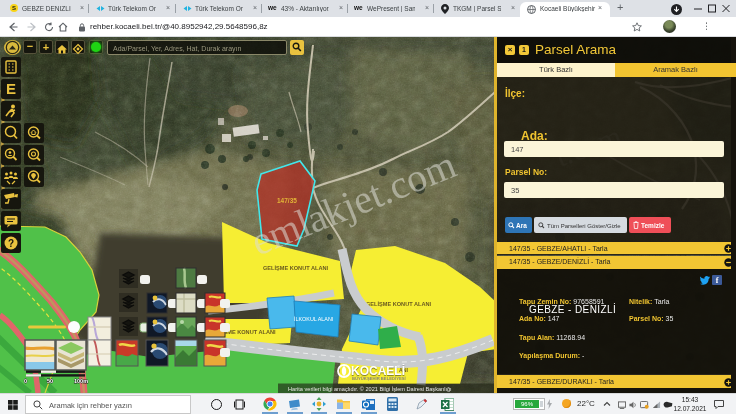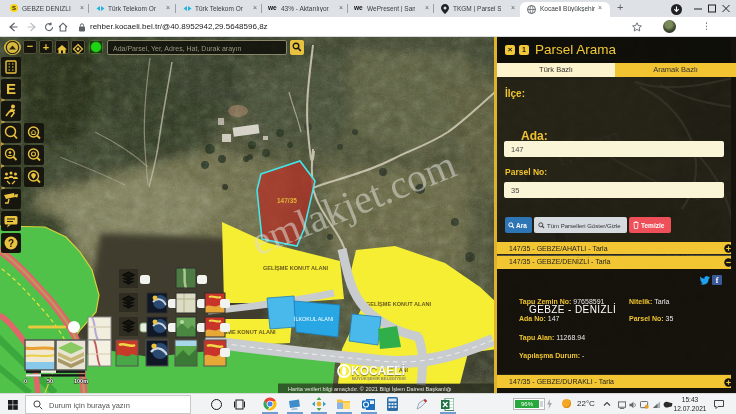--- a/index.html
+++ b/index.html
@@ -710,21 +710,21 @@
         <rect x="5.2" y="0" width="4.6" height="4.6" fill="#1b1b1b"></rect>
         <rect x="0" y="5.2" width="4.6" height="4.6" fill="#1b1b1b"></rect>
         <rect x="5.2" y="5.2" width="4.6" height="4.6" fill="#1b1b1b"></rect>
       </svg>
 
   <div class="abs" style="left:25px;top:1px;width:166px;height:19px;background:#ffffff;border:1px solid #c8c8c8;box-sizing:border-box;">
     <svg class="abs" style="left:7px;top:4px;" width="10" height="10" viewBox="0 0 10 10">
           <circle cx="4" cy="4" r="3.1" fill="none" stroke="#444" stroke-width="1"></circle>
           <path d="M6.4,6.4 L9.2,9.2" stroke="#444" stroke-width="1"></path>
         </svg>
-    <div class="abs" style="left:23px;top:5px;font-size:7.5px;color:#555;">Durum için buraya yazın</div>
+    <div class="abs" style="left:23px;top:5px;font-size:7.5px;color:#555;">Aramak için rehber yazın</div>
   </div>
 
   <div class="abs" style="left:211px;top:5px;width:11px;height:11px;border-radius:50%;border:1.4px solid #1b1b1b;box-sizing:border-box;"></div>
 
   <svg class="abs" style="left:234px;top:5px;" width="11" height="11" viewBox="0 0 11 11">
         <rect x="2" y="1" width="7" height="9" fill="none" stroke="#1b1b1b" stroke-width="1"></rect>
         <path d="M0.5,2.5 V8.5 M10.5,2.5 V8.5" stroke="#1b1b1b" stroke-width="1"></path>
       </svg>
 
   <svg class="abs" style="left:263px;top:3px;" width="14" height="14" viewBox="0 0 14 14">

